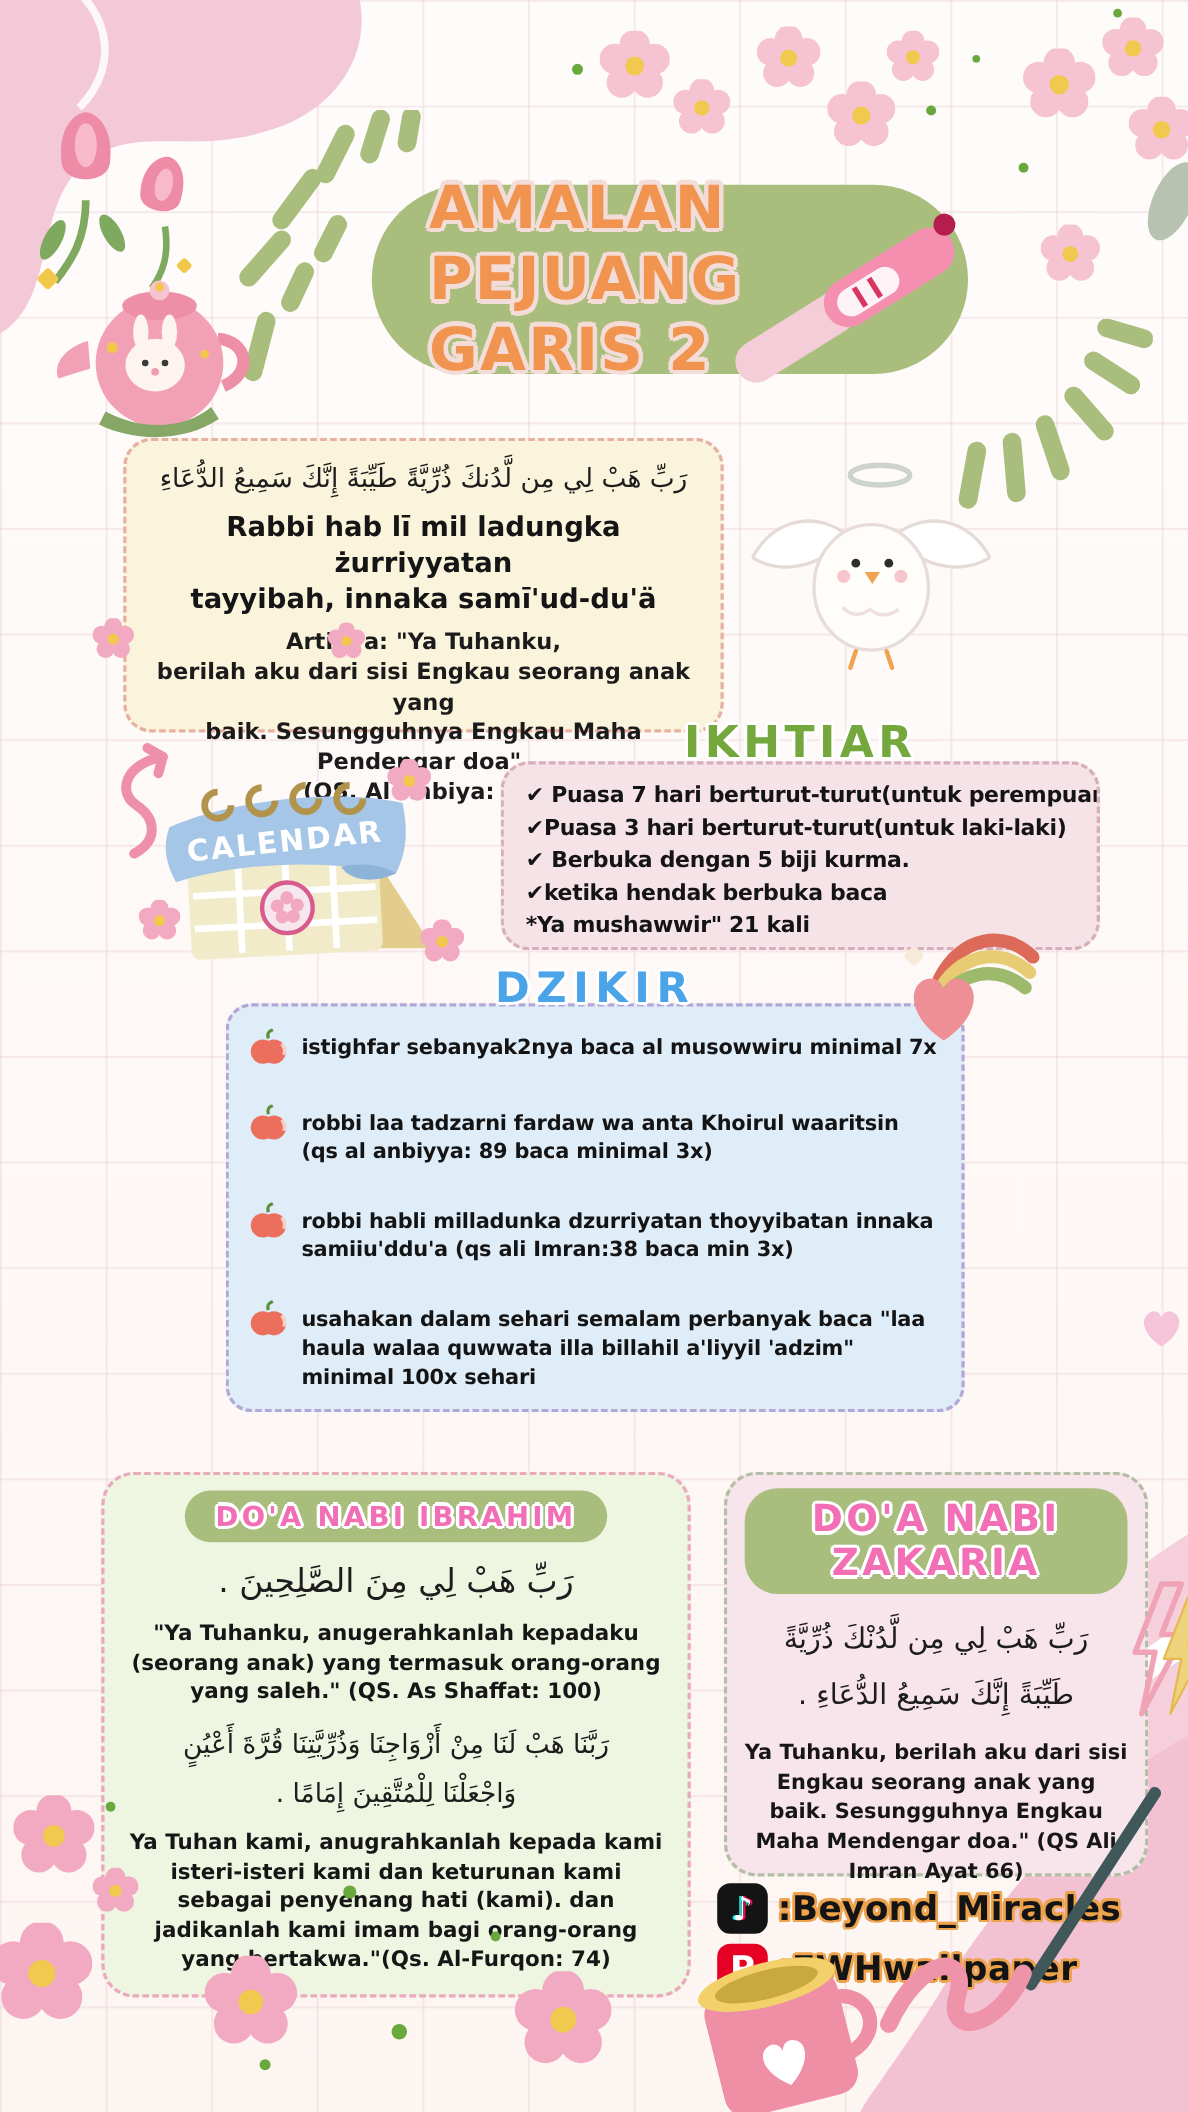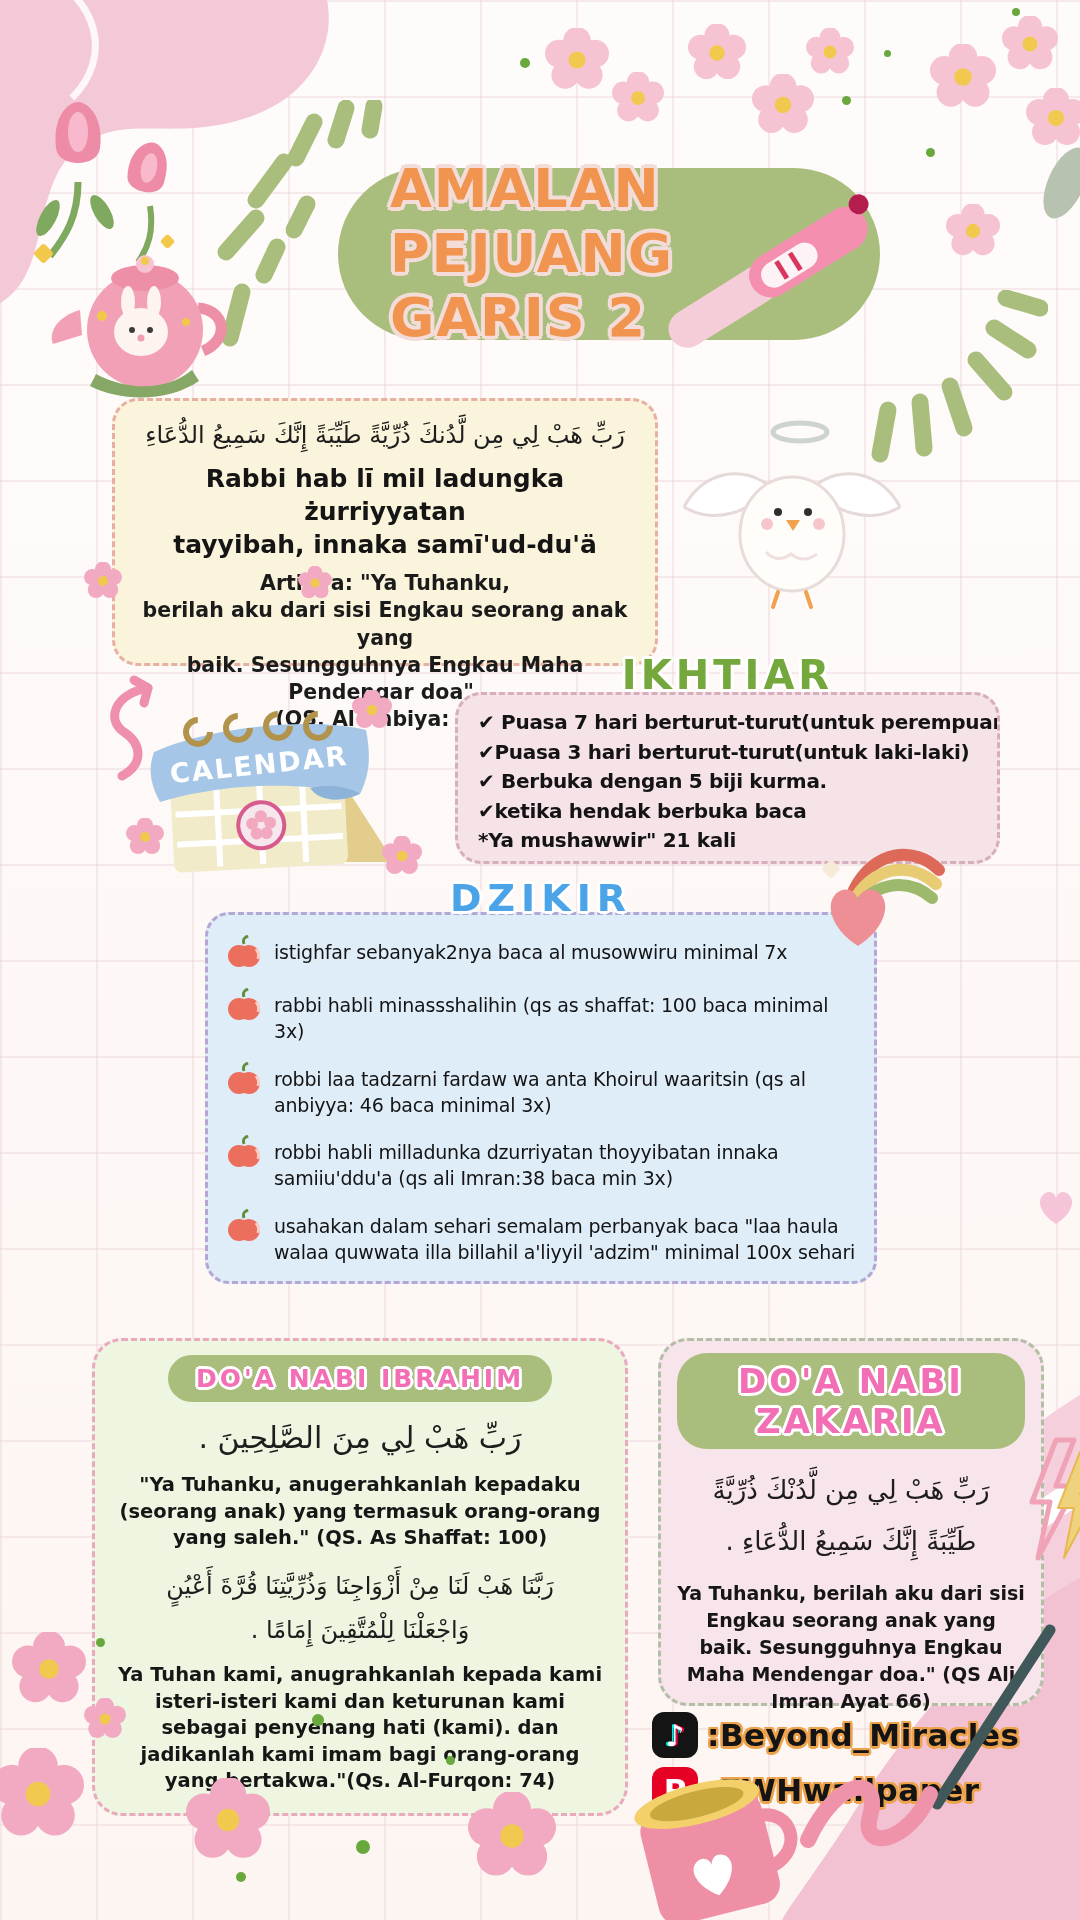--- a/index.html
+++ b/index.html
@@ -44,21 +44,21 @@
 
   
   .dzikir-heading{left:205px;top:876px;width:672px;text-align:center;font-size:38px;
     font-weight:800;letter-spacing:6px;color:#4ba4e8;z-index:5;
     text-shadow:3px 0 #fff,-3px 0 #fff,0 3px #fff,0 -3px #fff,2px 2px #fff,-2px 2px #fff,2px -2px #fff,-2px -2px #fff;}
   .dzikir-box{left:205px;top:912px;width:672px;height:372px;background:#dfedf9;
     border:3px dashed #b4a7d6;border-radius:24px;box-sizing:border-box;
     padding:20px 18px 16px 18px;display:flex;flex-direction:column;justify-content:space-between;z-index:2;}
   .dzikir-row{display:flex;gap:12px;align-items:flex-start;}
   .apple-icon{width:36px;height:36px;flex:none;}
-  .dzikir-text{font-size:19px;font-weight:400;line-height:1.38;letter-spacing:-.2px;padding-top:4px;color:#141414;}
+  .dzikir-text{font-size:19px;font-weight:700;line-height:1.38;letter-spacing:-.2px;padding-top:4px;color:#141414;}
 
   
   .doa-green{left:92px;top:1338px;width:536px;height:478px;background:#eef6e2;
     border:3px dashed #eba9bd;border-radius:30px;box-sizing:border-box;
     text-align:center;padding:14px 22px;z-index:2;}
   .doa-rose{left:658px;top:1338px;width:386px;height:368px;background:#f8e4eb;
     border:3px dashed #b3bfa4;border-radius:30px;box-sizing:border-box;
     text-align:center;padding:12px 16px;z-index:2;}
   .pill{display:inline-block;background:#a9be7d;border-radius:30px;padding:9px 28px;
     font-weight:800;color:#f36fb5;letter-spacing:3px;
@@ -387,30 +387,21 @@
         </svg>
       <div class="dzikir-text">istighfar sebanyak2nya baca al musowwiru minimal 7x</div>
     </div>
     <div class="dzikir-row">
       <svg class="apple-icon" viewBox="0 0 36 36">
           <path d="M18 9 C16 3 20 2 22 1" stroke="#5d8f3c" stroke-width="3" fill="none"></path>
           <circle cx="13" cy="21" r="11" fill="#ec6f5e"></circle>
           <circle cx="23" cy="21" r="11" fill="#ec6f5e"></circle>
           <path d="M30 14 a10 10 0 0 1 2 10" stroke="#f8cfc7" stroke-width="3" fill="none"></path>
         </svg>
-      <div class="dzikir-text">rabbi habli minassshalihin (qs as shaffat: 100 baca minimal 3x)</div>
-    </div>
-    <div class="dzikir-row">
-      <svg class="apple-icon" viewBox="0 0 36 36">
-          <path d="M18 9 C16 3 20 2 22 1" stroke="#5d8f3c" stroke-width="3" fill="none"></path>
-          <circle cx="13" cy="21" r="11" fill="#ec6f5e"></circle>
-          <circle cx="23" cy="21" r="11" fill="#ec6f5e"></circle>
-          <path d="M30 14 a10 10 0 0 1 2 10" stroke="#f8cfc7" stroke-width="3" fill="none"></path>
-        </svg>
-      <div class="dzikir-text">robbi laa tadzarni fardaw wa anta Khoirul waaritsin (qs al anbiyya: 46 baca minimal 3x)</div>
+      <div class="dzikir-text">robbi laa tadzarni fardaw wa anta Khoirul waaritsin (qs al anbiyya: 89 baca minimal 3x)</div>
     </div>
     <div class="dzikir-row">
       <svg class="apple-icon" viewBox="0 0 36 36">
           <path d="M18 9 C16 3 20 2 22 1" stroke="#5d8f3c" stroke-width="3" fill="none"></path>
           <circle cx="13" cy="21" r="11" fill="#ec6f5e"></circle>
           <circle cx="23" cy="21" r="11" fill="#ec6f5e"></circle>
           <path d="M30 14 a10 10 0 0 1 2 10" stroke="#f8cfc7" stroke-width="3" fill="none"></path>
         </svg>
       <div class="dzikir-text">robbi habli milladunka dzurriyatan thoyyibatan innaka samiiu'ddu'a (qs ali Imran:38 baca min 3x)</div>
     </div>

